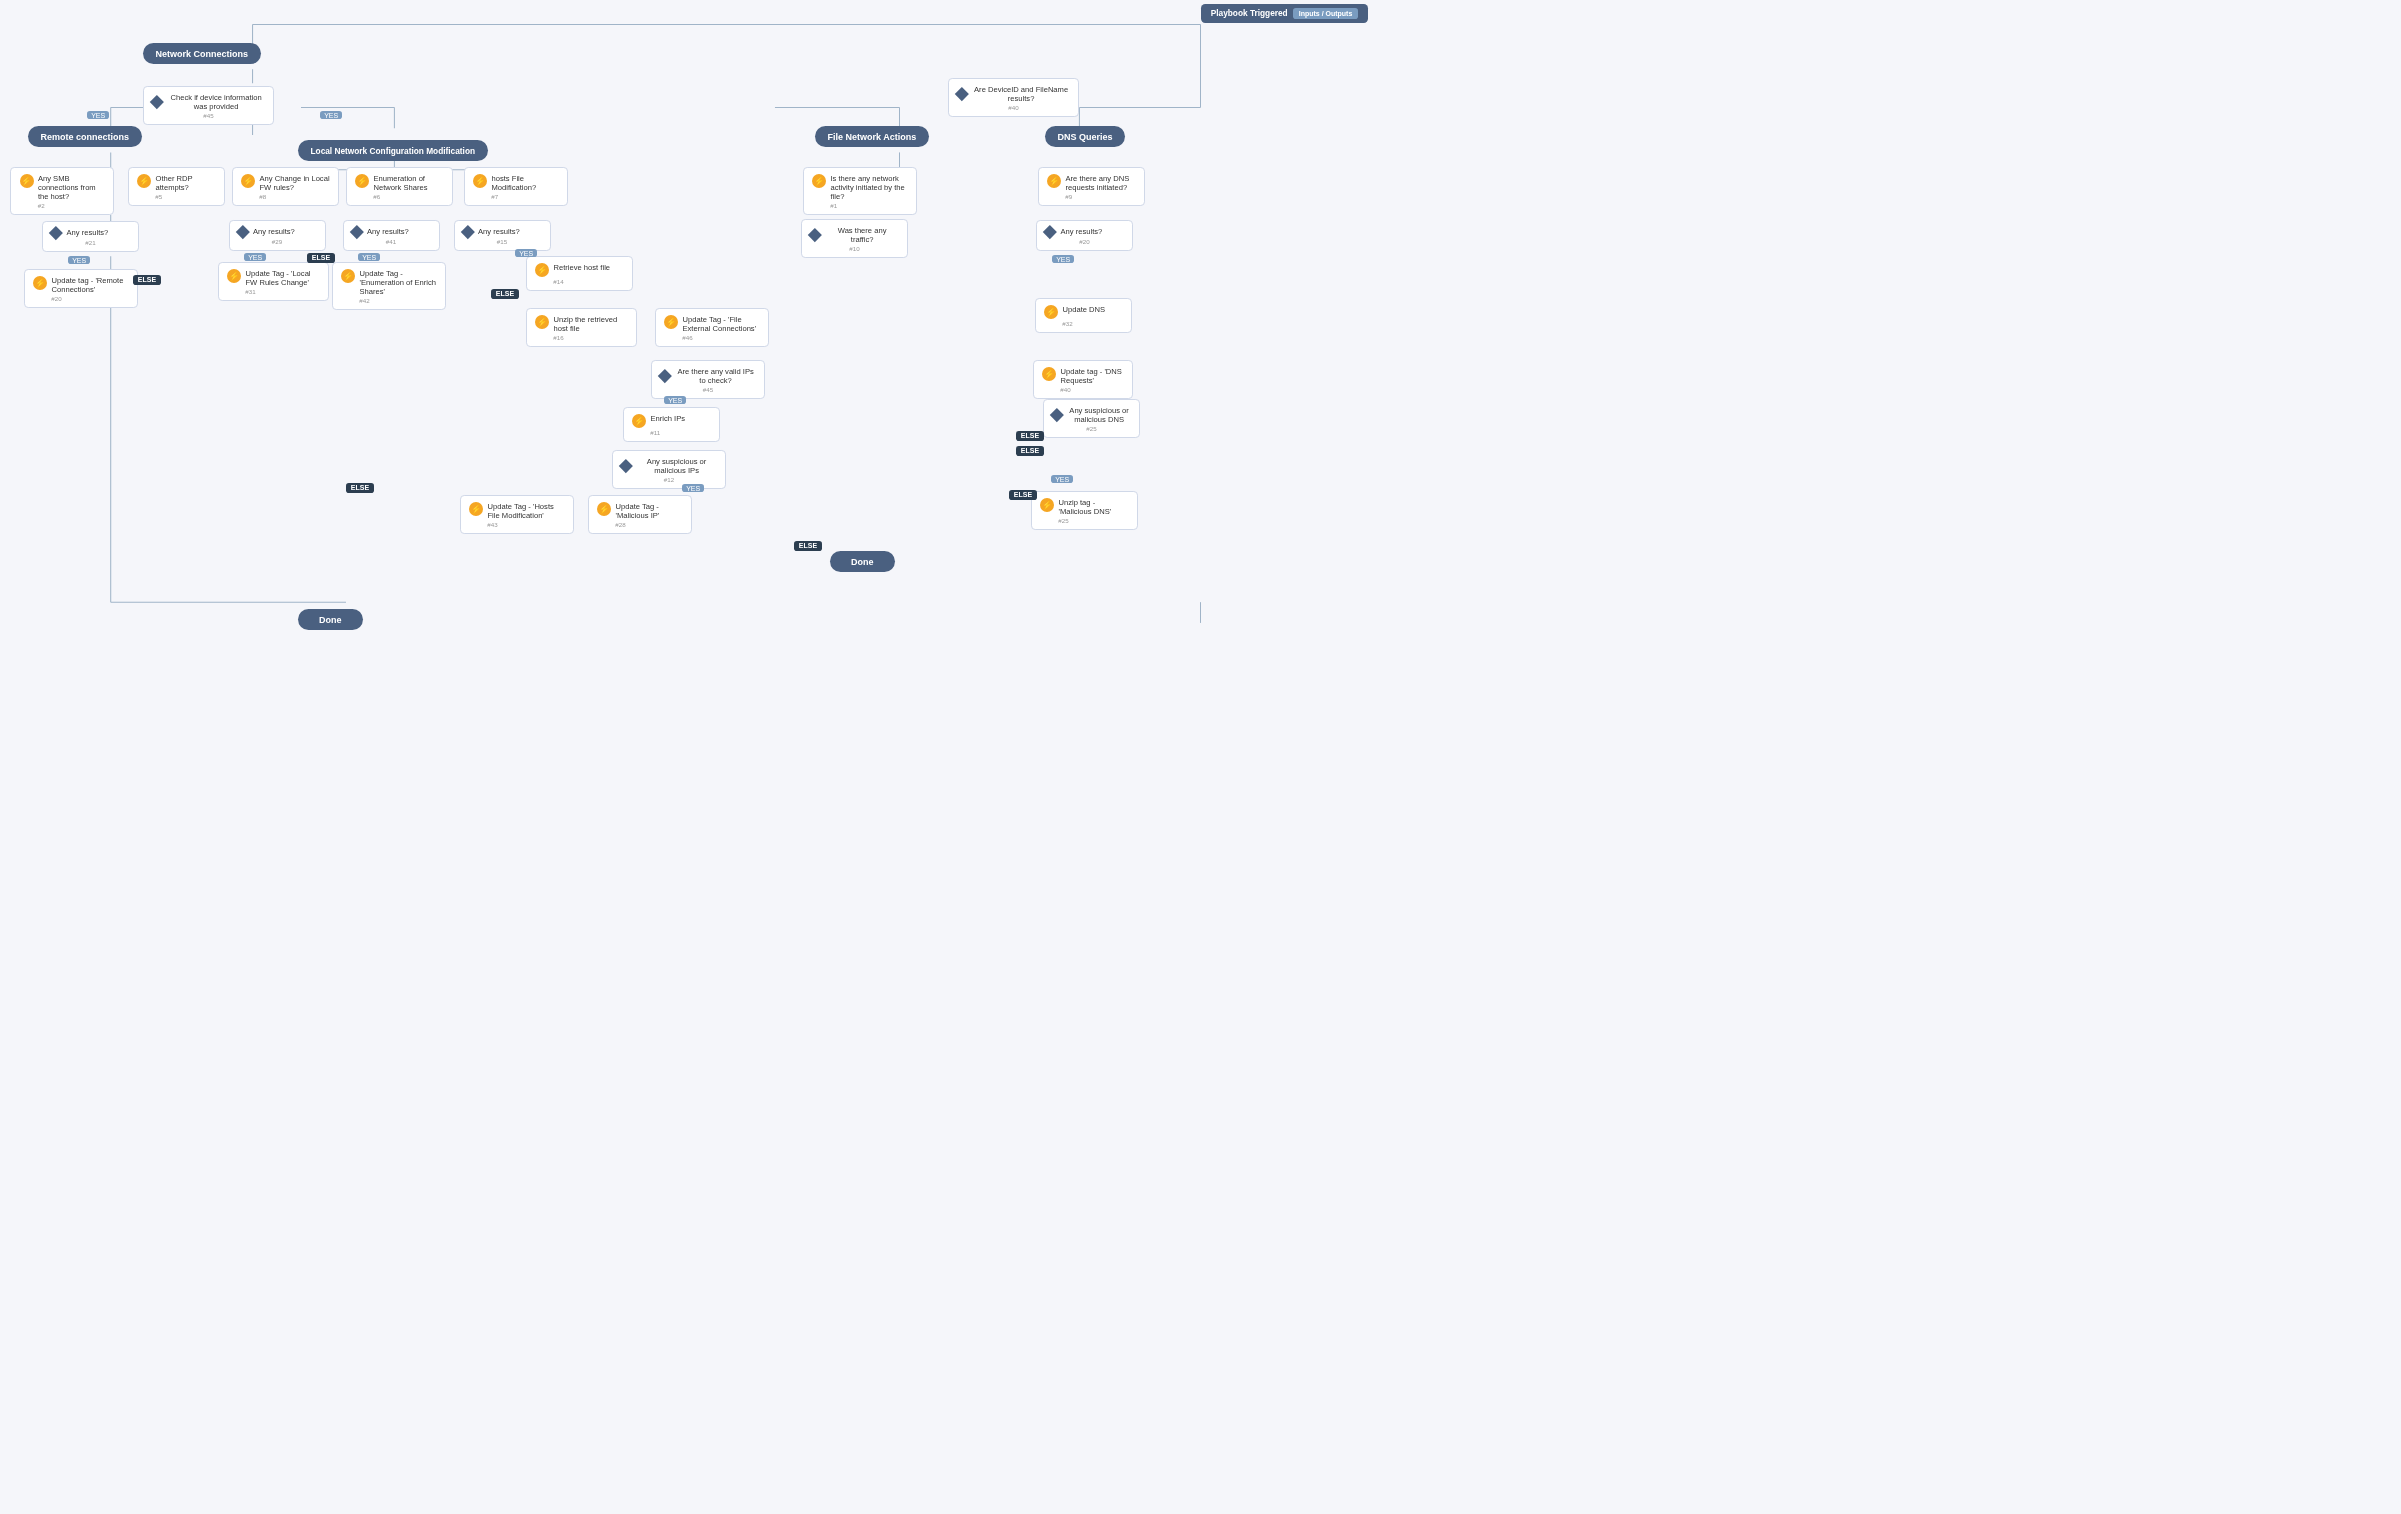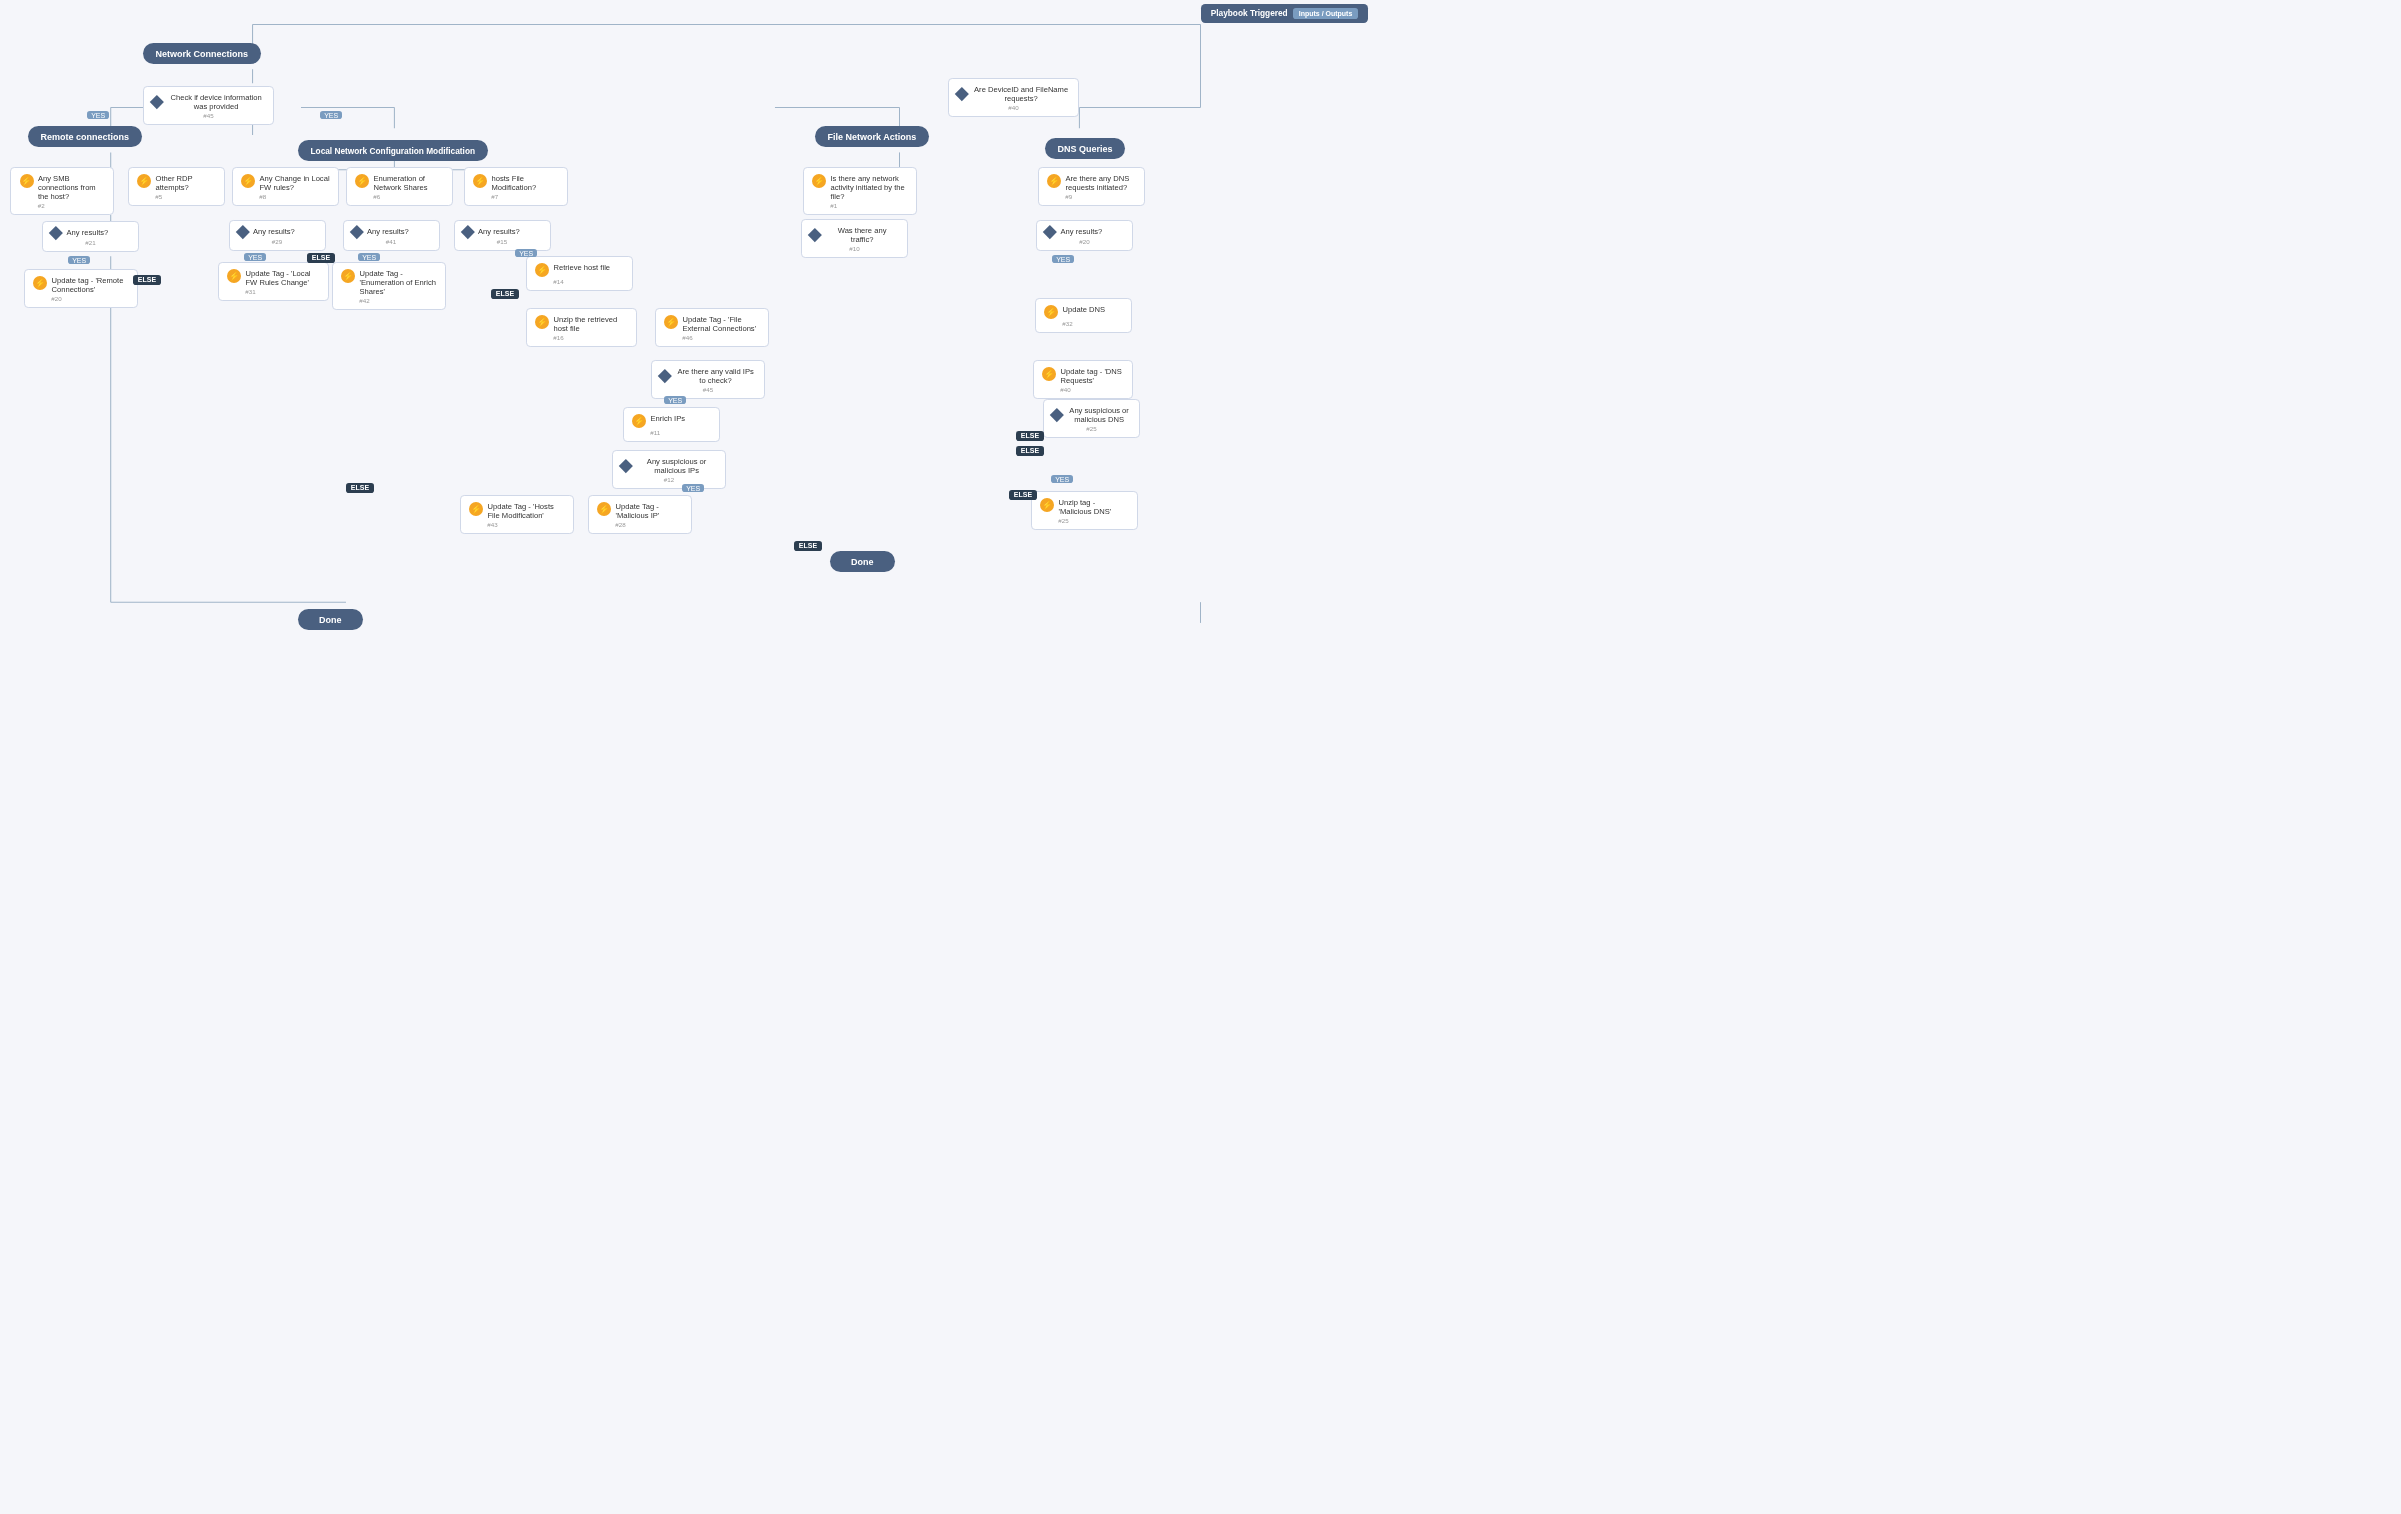--- a/index.html
+++ b/index.html
@@ -242,31 +242,31 @@
       <span>Local Network Configuration Modification</span>
     </div>
   </div>
 
   <div class="node" style="top:126px; left:815px;">
     <div class="node-header">
       <span>File Network Actions</span>
     </div>
   </div>
 
-  <div class="node" style="top:138px; left:1045px;text-align:center;">
+  <div class="node" style="top:126px; left:1045px;text-align:center;">
     <div class="node-header">
       <span>DNS Queries</span>
     </div>
   </div>
 
   <div class="node" style="top:78px; left:948px; width:131px;">
     <div class="node-diamond" style="width:131px;">
       <div class="node-diamond-row">
         <span class="diamond-icon"></span>
-        <span>Are DeviceID and FileName requests?</span>
+        <span>Are DeviceID and FileName results?</span>
       </div>
       <div style="font-size:6.2px;color:#999;margin-top:1.4px;">#40</div>
     </div>
   </div>
 
   <div class="node" style="top:167px; left:10.4px; width:104px;">
     <div class="node-action" style="width:104px;">
       <div class="node-action-row">
         <span class="action-icon">⚡</span>
         <span>Any SMB connections from the host?</span>

